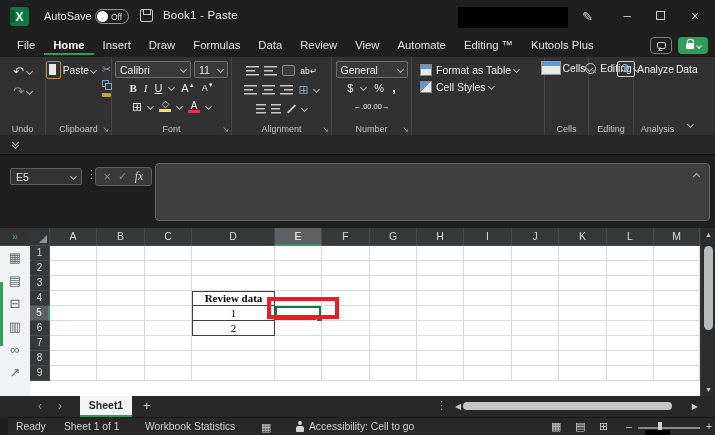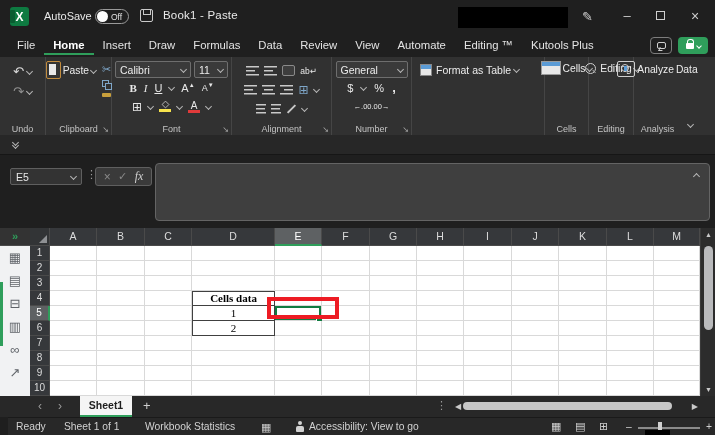--- a/index.html
+++ b/index.html
@@ -291,20 +291,24 @@
       </div>
       <span class="glabel">Number</span>
       <span class="launcher">↘</span>
     </div>
 
     <div class="group" style="width:133px;align-items:flex-start">
       <div class="strow">
         <span class="sticon" style="background:linear-gradient(#5b9bd5 0 4px,#e8e8e8 4px)"></span>
         <span>Format as Table</span>&nbsp;<i class="cv"></i>
       </div>
+      <div class="strow">
+        <span class="sticon" style="background:linear-gradient(135deg,#5b9bd5 50%,#e8e8e8 50%)"></span>
+        <span>Cell Styles</span>&nbsp;<i class="cv"></i>
+      </div>
     </div>
 
     <div class="group" style="width:44px">
       <div class="bigbtn">
         <span style="width:20px;height:14px;border:1px solid #9a9a9a;background:linear-gradient(#5b9bd5 0 4px,#e8e8e8 4px);display:block"></span>
         <span>Cells</span>
           <i class="cv"></i>
       </div>
       <span class="glabel">Cells</span>
     </div>
@@ -433,21 +437,21 @@
         <div class="cell" style="width: 47px;"></div>
         <div class="cell" style="width: 48px;"></div>
         <div class="cell" style="width: 47px;"></div>
         <div class="cell" style="width: 46px;"></div>
       </div>
       <div class="grow">
         <div class="rhdr">4</div>
         <div class="cell" style="width: 47px;"></div>
         <div class="cell" style="width: 48px;"></div>
         <div class="cell" style="width: 47px;"></div>
-        <div class="cell boxed boxed-top bold" style="width: 83px;">Cells data</div>
+        <div class="cell boxed boxed-top bold" style="width: 83px;">Review data</div>
         <div class="cell" style="width: 47px;"></div>
         <div class="cell" style="width: 48px;"></div>
         <div class="cell" style="width: 47px;"></div>
         <div class="cell" style="width: 47px;"></div>
         <div class="cell" style="width: 48px;"></div>
         <div class="cell" style="width: 47px;"></div>
         <div class="cell" style="width: 48px;"></div>
         <div class="cell" style="width: 47px;"></div>
         <div class="cell" style="width: 46px;"></div>
       </div>
@@ -510,36 +514,20 @@
         <div class="cell" style="width: 47px;"></div>
         <div class="cell" style="width: 47px;"></div>
         <div class="cell" style="width: 48px;"></div>
         <div class="cell" style="width: 47px;"></div>
         <div class="cell" style="width: 48px;"></div>
         <div class="cell" style="width: 47px;"></div>
         <div class="cell" style="width: 46px;"></div>
       </div>
       <div class="grow">
         <div class="rhdr">9</div>
-        <div class="cell" style="width: 47px;"></div>
-        <div class="cell" style="width: 48px;"></div>
-        <div class="cell" style="width: 47px;"></div>
-        <div class="cell" style="width: 83px;"></div>
-        <div class="cell" style="width: 47px;"></div>
-        <div class="cell" style="width: 48px;"></div>
-        <div class="cell" style="width: 47px;"></div>
-        <div class="cell" style="width: 47px;"></div>
-        <div class="cell" style="width: 48px;"></div>
-        <div class="cell" style="width: 47px;"></div>
-        <div class="cell" style="width: 48px;"></div>
-        <div class="cell" style="width: 47px;"></div>
-        <div class="cell" style="width: 46px;"></div>
-      </div>
-      <div class="grow">
-        <div class="rhdr">10</div>
         <div class="cell" style="width: 47px;"></div>
         <div class="cell" style="width: 48px;"></div>
         <div class="cell" style="width: 47px;"></div>
         <div class="cell" style="width: 83px;"></div>
         <div class="cell" style="width: 47px;"></div>
         <div class="cell" style="width: 48px;"></div>
         <div class="cell" style="width: 47px;"></div>
         <div class="cell" style="width: 47px;"></div>
         <div class="cell" style="width: 48px;"></div>
         <div class="cell" style="width: 47px;"></div>
@@ -567,21 +555,21 @@
       <span class="harr" style="right:2px">▶</span>
     </div>
   </div>
 
   <div id="statusbar" class="abs">
     <span class="stitem" style="left:8px">Ready</span>
     <span class="stitem" style="left:56px">Sheet 1 of 1</span>
     <span class="stitem" style="left:137px">Workbook Statistics</span>
     <span id="macro-ic" class="abs">▦</span>
     <span id="person-ic" class="abs"></span>
-    <span class="stitem" style="left:301px">Accessibility: View to go</span>
+    <span class="stitem" style="left:301px">Accessibility: Cell to go</span>
     <span class="viewbtn" style="left:543px">▦</span>
     <span class="viewbtn" style="left:567px">▤</span>
     <span class="viewbtn" style="left:591px">⊞</span>
     <span id="zoom-minus">–</span>
     <div id="zoomtrack"></div>
     <div id="zoomthumb"></div>
     <span id="zoom-plus">+</span>
     <div id="redact-zoom"></div>
   </div>
 

